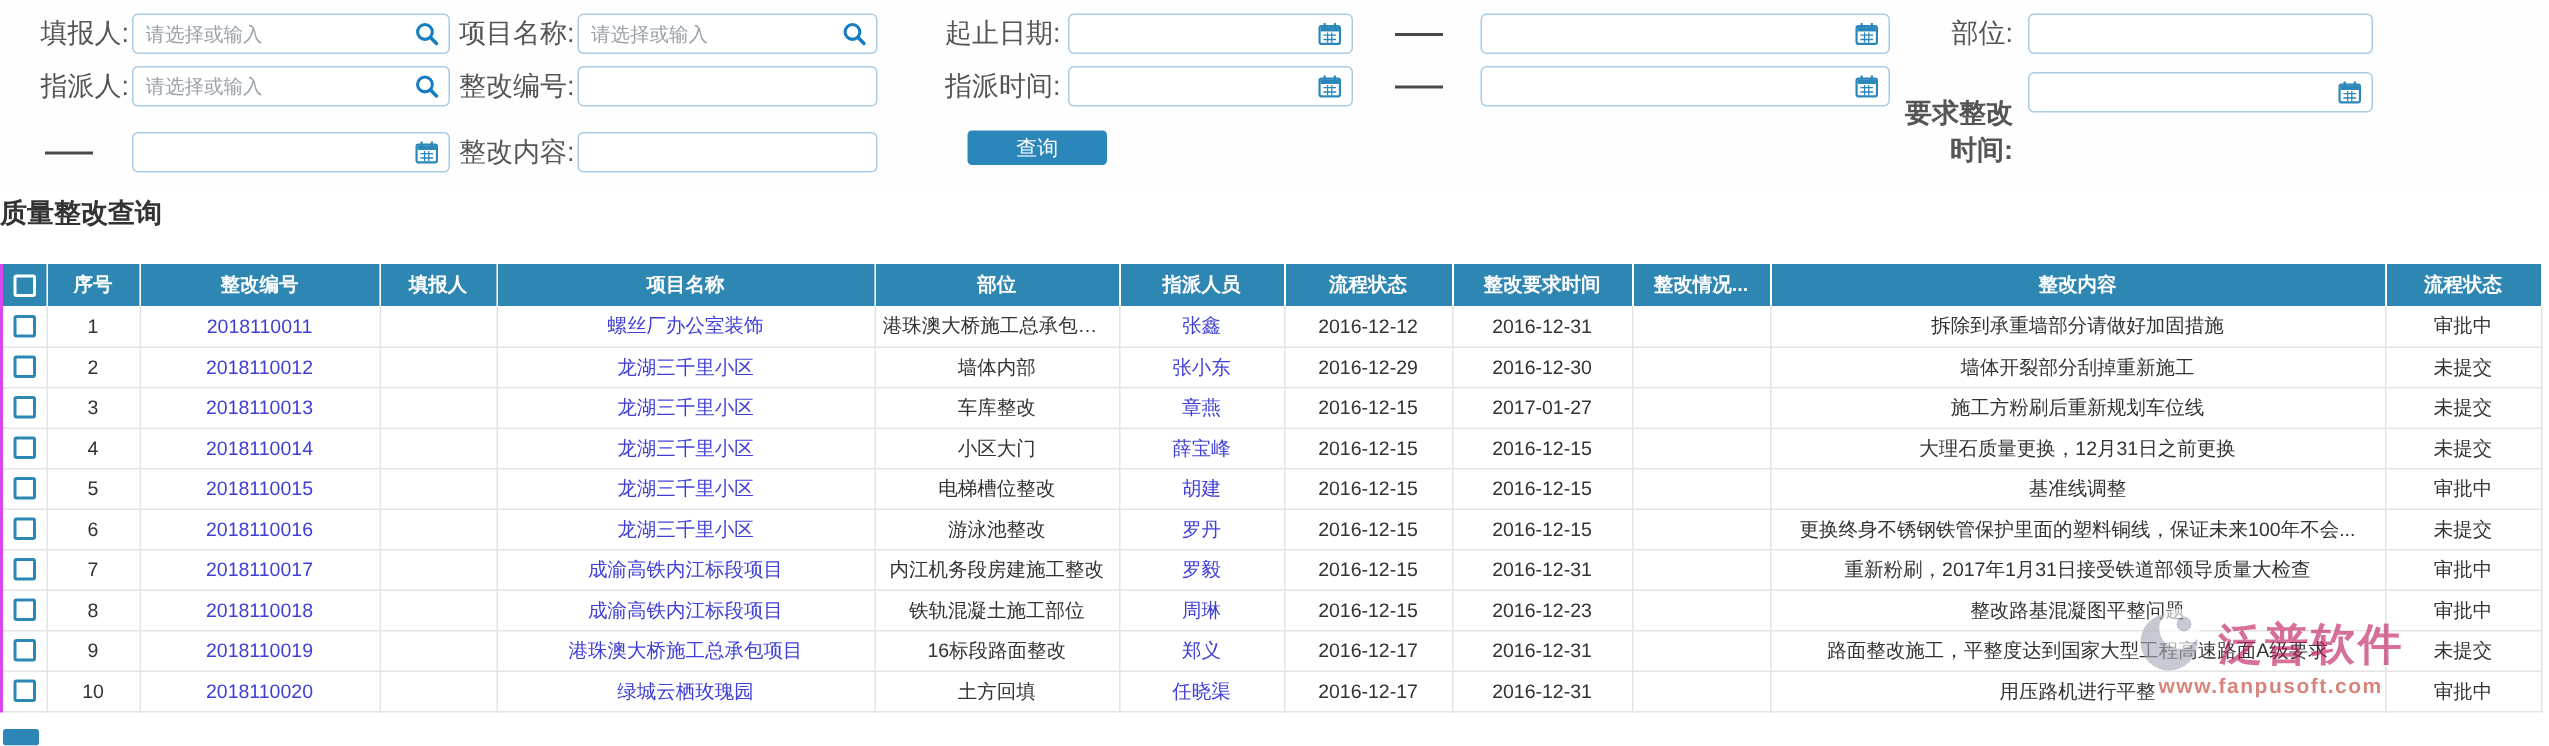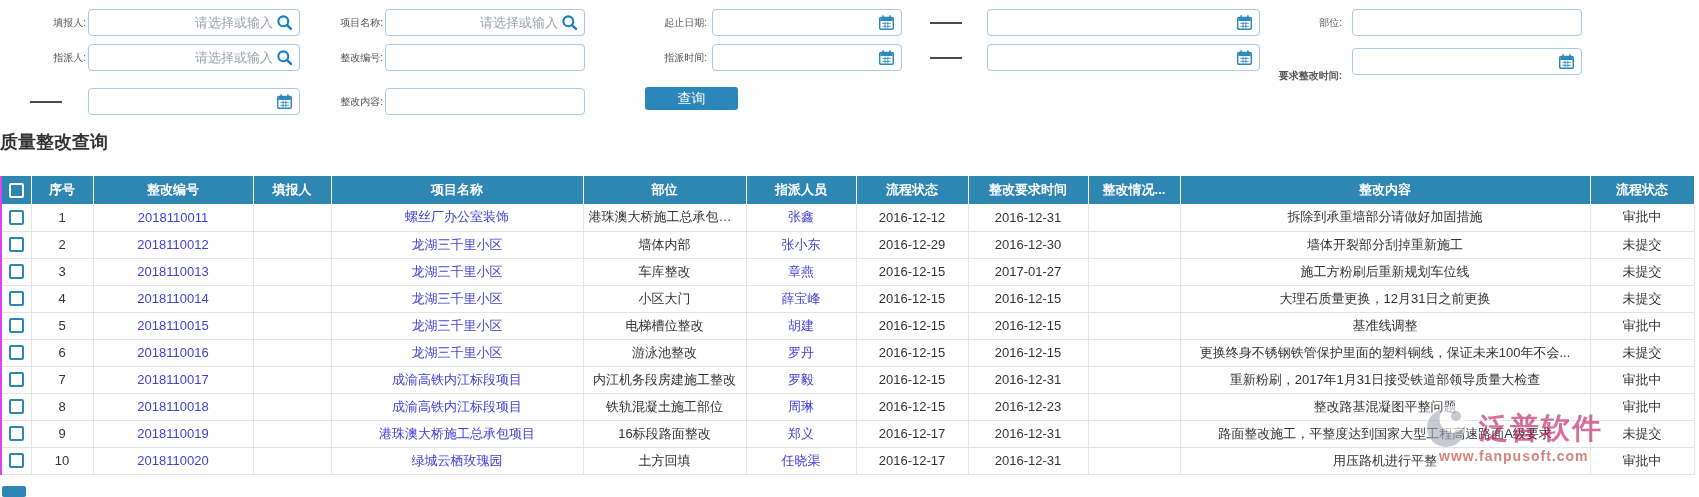--- a/index.html
+++ b/index.html
@@ -3,28 +3,27 @@
 <meta charset="utf-8">
 <style>
   * { margin:0; padding:0; box-sizing:border-box; }
   html,body { width:1699px; height:497px; }
   body {
     font-family:"Liberation Sans","DejaVu Sans",sans-serif;
     background:#fff; position:relative; overflow:hidden; color:#333;
   }
   
   .filter-area { position:absolute; top:0; left:0; width:1699px; height:128px; background:#fefefe; }
-  .f-label { position:absolute; height:27px; line-height:27px; font-size:10px; color:#555; text-align:right; }
+  .f-label { position:absolute; height:27px; line-height:27px; font-size:18px; color:#555; text-align:right; }
   .f-label.two-line { line-height:25px; top:63px;font-weight:bold; }
   .f-field { position:absolute; height:27px; }
   .f-field input {
     width:100%; height:27px; border:1px solid #a9cbe4; border-radius:4px;
     padding:0 26px 0 8px; font-size:13px; color:#333; outline:none; background:#fff;
     font-family:inherit;
-    text-align:right;
   }
   .f-field.plain input { padding-right:8px; }
   .f-field .icon { position:absolute; right:7px; top:5px; width:17px; height:17px; pointer-events:auto; cursor:pointer; }
   .f-field input::placeholder { color:#9aa2aa; }
   .dash { position:absolute; width:32px; height:0; border-top:2px solid #4a4a4a; }
   .search-btn {
     position:absolute; left:645px; top:87px; width:93px; height:23px;
     background:#2b87ba; color:#fff; font-size:14px; border:none; border-radius:3px;
     cursor:pointer; font-family:inherit;
   }

